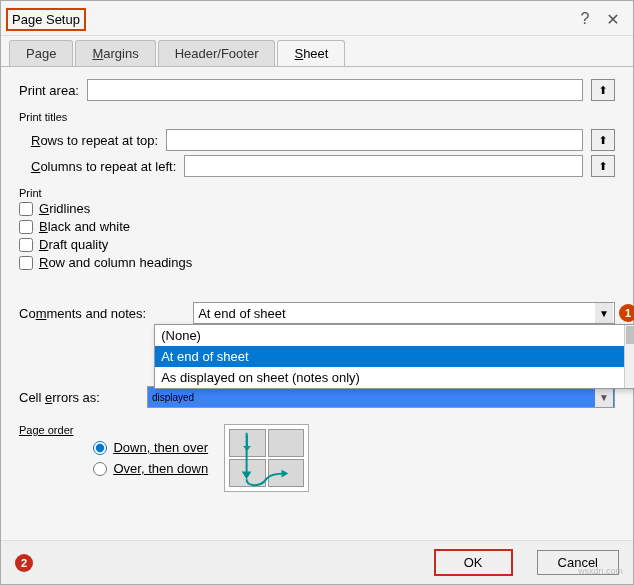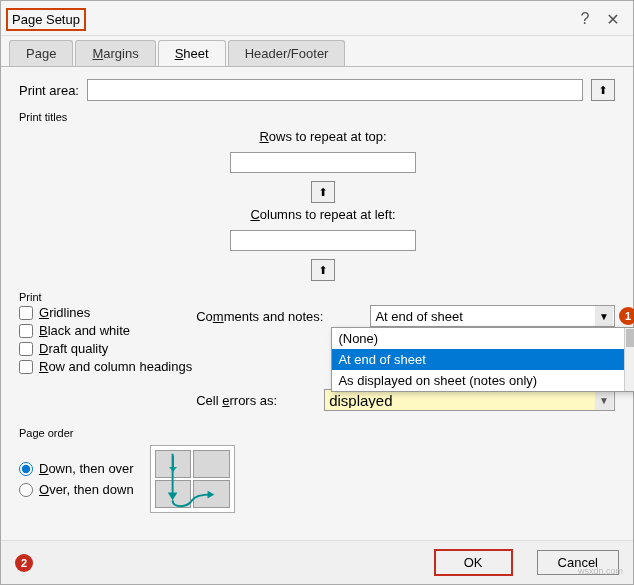--- a/index.html
+++ b/index.html
@@ -129,21 +129,22 @@
       font-size: 11px;
       font-weight: 400;
       margin-bottom: 2px;
     }
 
     .print-section {
       border: none;
     }
     .print-columns {
       display: flex;
-      gap: 4px;
+      gap: 32px;
+      flex-direction: column;
     }
     .print-col-left {
       display: flex;
       flex-direction: column;
       gap: 3px;
     }
     .print-col-right {
       display: flex;
       flex-direction: column;
       gap: 6px;
@@ -174,22 +175,22 @@
 
     .dropdown-wrapper {
       position: relative;
       flex: 1;
       padding-left: 39px;
     }
     .dropdown-select {
       width: 100%;
       height: 22px;
       border: 1px solid #999;
-      background: #fef9c3;
-      font-size: 15px;
+      background: #3b82f6;
+      font-size: 10px;
       padding: 2px 22px 2px 4px;
       appearance: none;
       cursor: pointer;
     }
     .dropdown-arrow {
       position: absolute;
       right: 2px;
       top: 50%;
       transform: translateY(-50%);
       pointer-events: none;
@@ -238,22 +239,23 @@
       font-size: 11px;
       font-weight: bold;
       flex-shrink: 0;
     }
     .badge-2 {
       background: #c42b1c;
     }
 
     .page-order-section {
       display: flex;
-      flex-direction: column;
-      gap: 4px;
+      flex-direction: row;
+      gap: 20px;
+      text-decoration: underline;
     }
     .page-order-content {
       display: flex;
       align-items: center;
       gap: 16px;
     }
     .radio-col {
       display: flex;
       flex-direction: column;
       gap: 6px;
@@ -332,21 +334,20 @@
       color: #bbb;
     }
 
     .print-titles-section {
       display: flex;
       flex-direction: column;
       gap: 4px;
     }
     .indent-row {
       padding-left: 12px;
-      flex-direction: column;
     }
   </style>
 </head>
 <body>
 
 <div class="dialog">
 
   <div class="title-bar">
     <div class="title-bar-left">
       <span class="title-text">Page Setup</span>
@@ -357,25 +358,25 @@
     </div>
   </div>
 
   <div class="tabs">
     <div class="tab">
       <span>Page</span>
     </div>
     <div class="tab">
       <span><span class="underline" style="text-decoration:underline">M</span>argins</span>
     </div>
+    <div class="tab">
+      <span>Header/Footer</span>
+    </div>
     <div class="tab active">
       <span><span style="text-decoration:underline">S</span>heet</span>
-    </div>
-    <div class="tab">
-      <span>Header/Footer</span>
     </div>
   </div>
 
   <div class="content">
 
     <div class="field-row">
       <span class="field-label">Print area:</span>
       <input class="text-input" type="text" value="" style="">
       <button class="upload-btn">⬆</button>
     </div>

